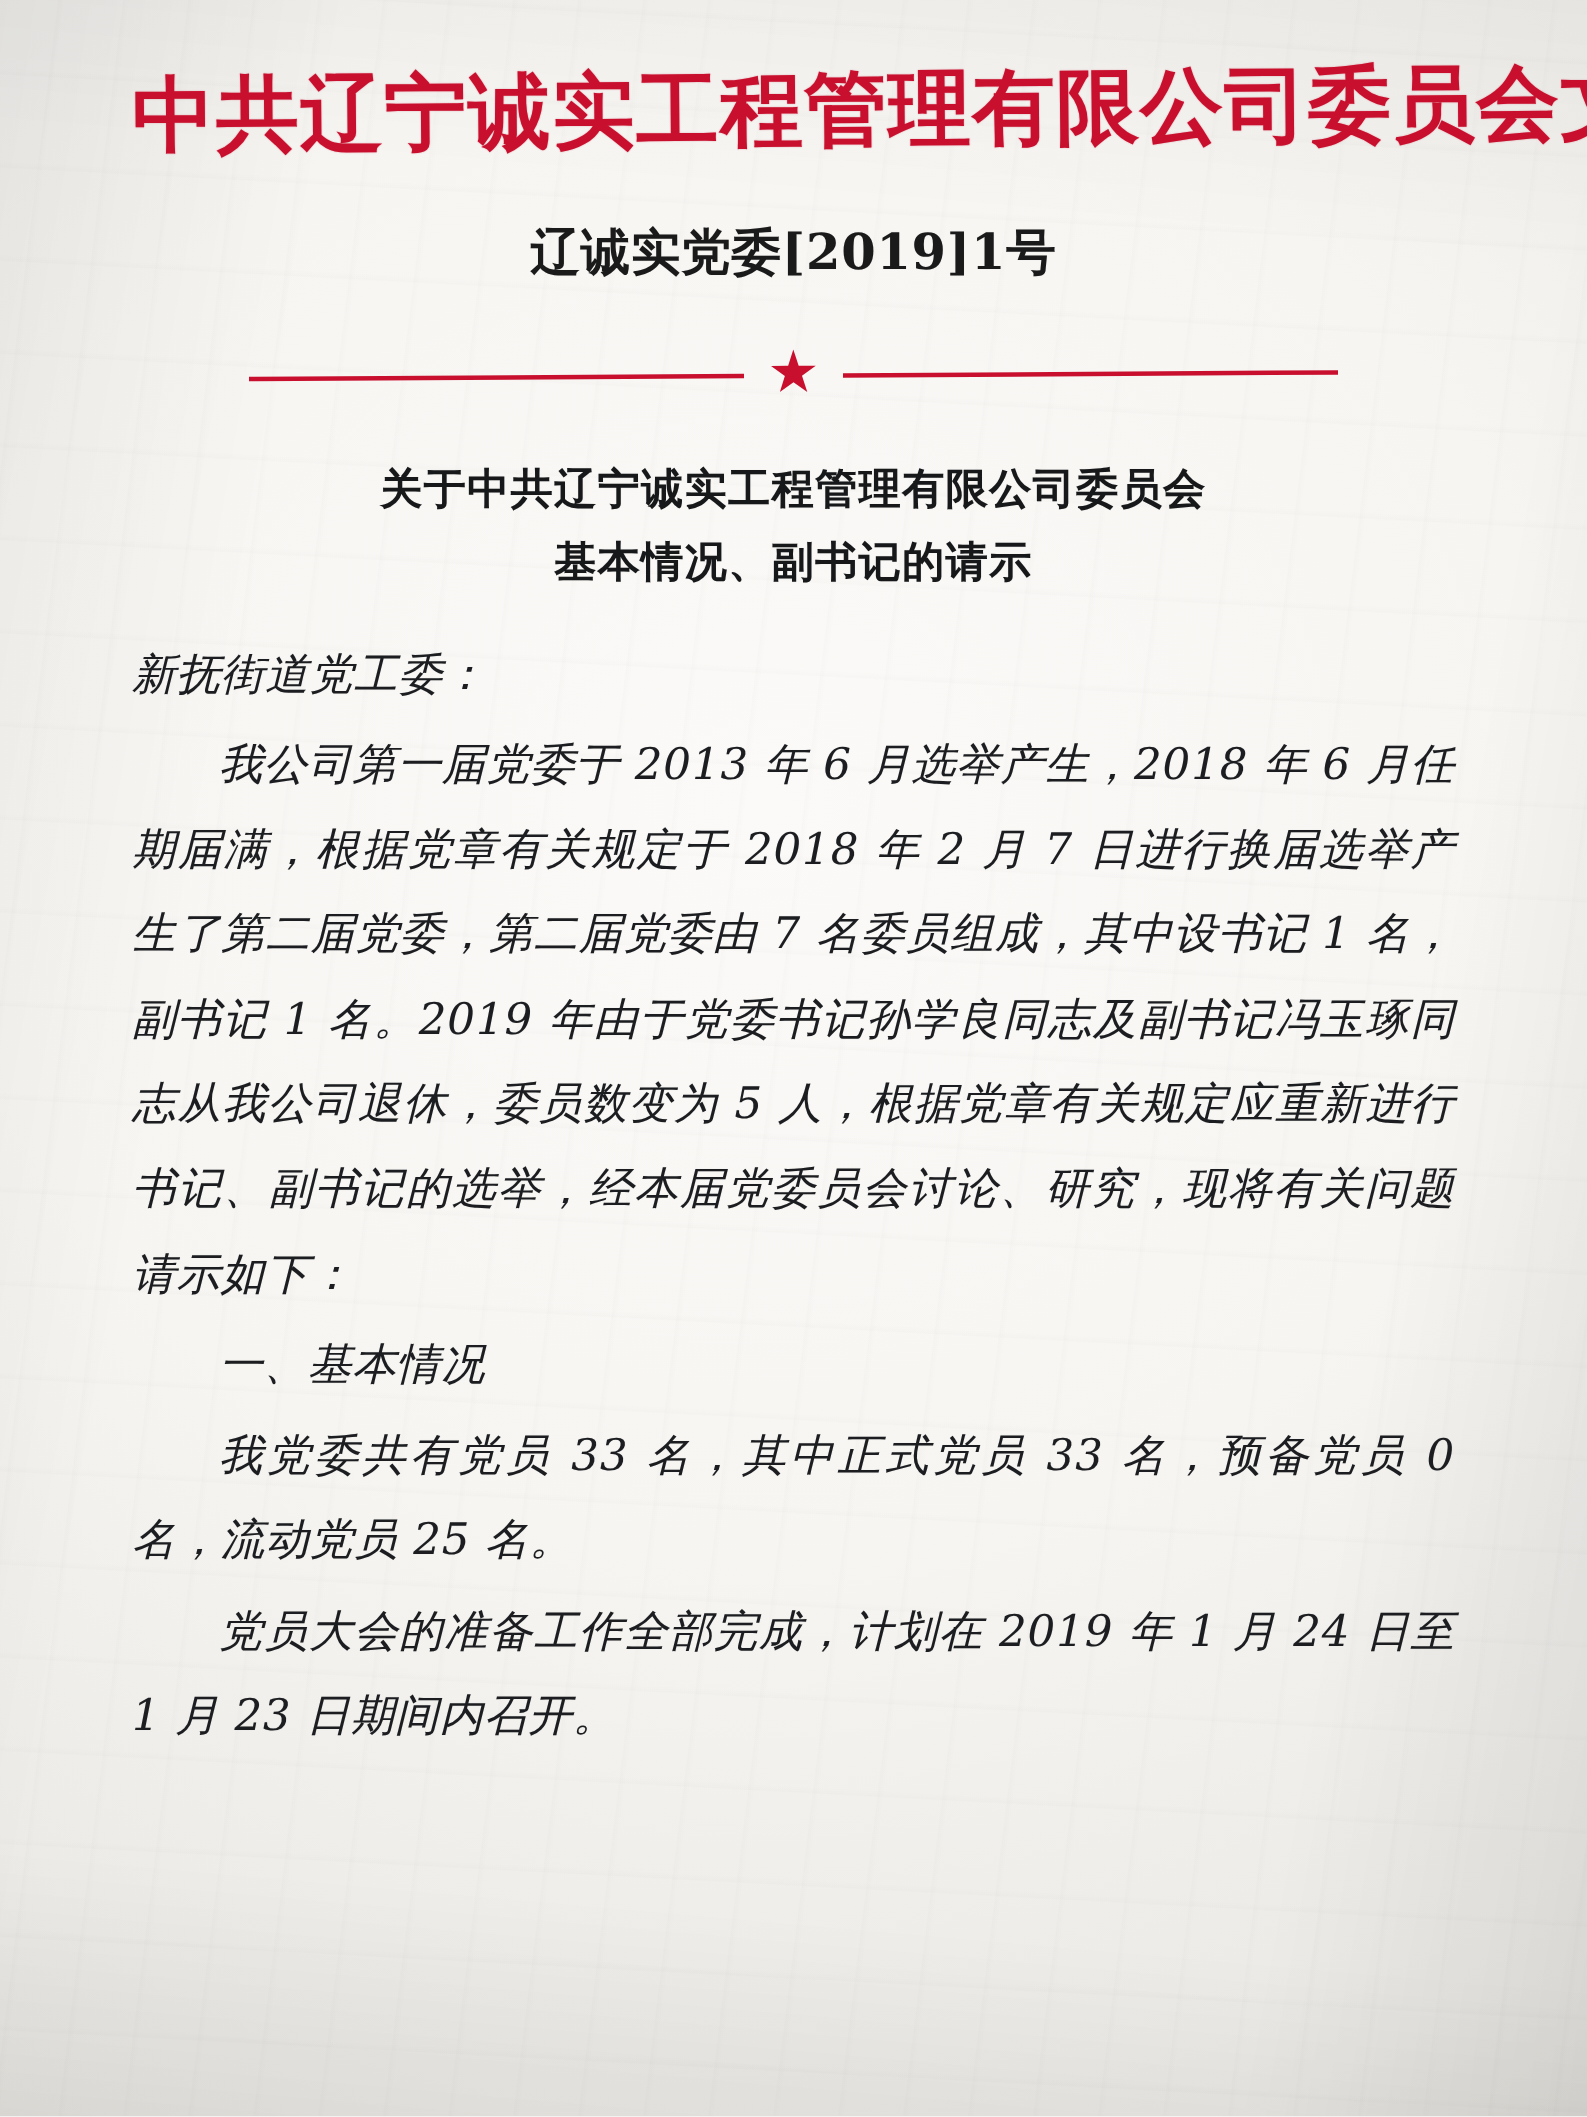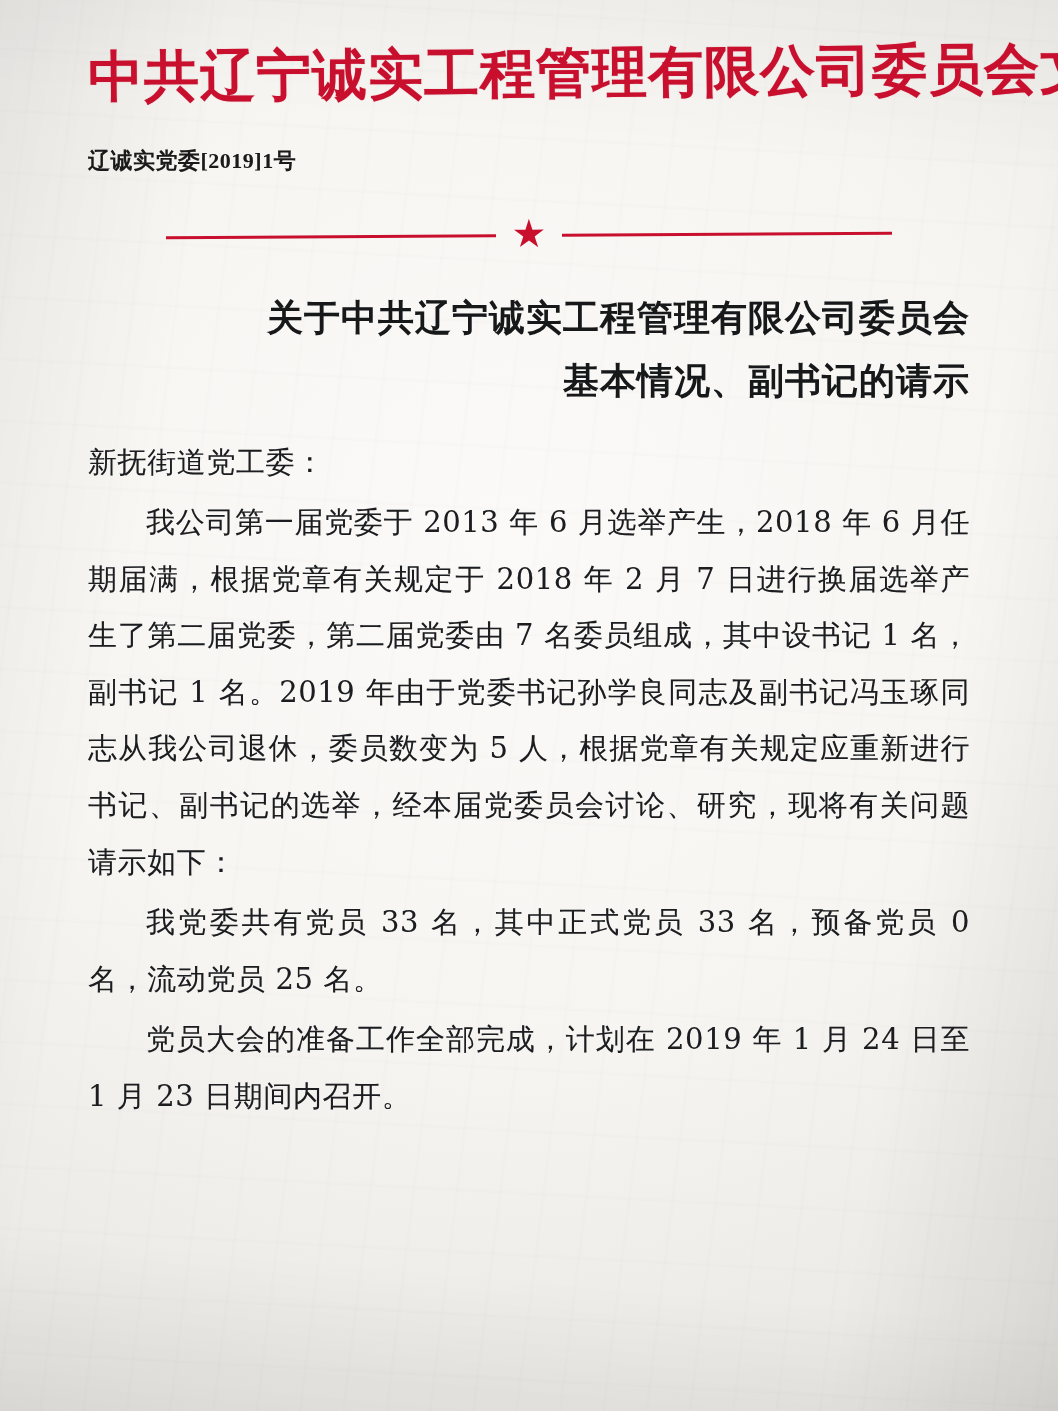--- a/index.html
+++ b/index.html
@@ -57,26 +57,26 @@
     font-size: 55px;
     line-height: 1.05;
     letter-spacing: 1px;
     padding-top: 44px;
     text-shadow: 0 0 1px rgba(200,16,46,0.45);
     transform: rotate(-0.5deg);
     white-space: nowrap;
   }
 
   .docnum {
+    text-align: center;
     font-weight: bold;
-    font-size: 22px;
+    font-size: 33px;
     color: #1a1a1a;
     margin-top: 44px;
     letter-spacing: 0.5px;
-    font-family: Liberation Serif, serif;
   }
 
   
   .redrule {
     margin-top: 42px;
     height: 34px;
     display: flex;
     align-items: center;
     justify-content: center;
     gap: 0;
@@ -93,35 +93,36 @@
     font-size: 34px;
     line-height: 1;
     margin: 0 16px;
     position: relative;
     top: -2px;
   }
 
   
   .title {
     margin-top: 34px;
-    text-align: right;
+    text-align: center;
     font-weight: bold;
-    font-size: 36px;
+    font-size: 28px;
     line-height: 1.75;
     color: #16181a;
     letter-spacing: 1px;
   }
 
   
   .body {
     margin-top: 22px;
     font-size: 29px;
     line-height: 1.95;
     color: #1b1d20;
     letter-spacing: 0.6px;
+    font-style: italic;
   }
   .body p {
     margin: 0 0 4px 0;
     text-align: justify;
     text-justify: inter-ideograph;
   }
   .salutation {
     text-indent: 0;
   }
   .indent {
@@ -155,20 +156,21 @@
     <div class="title">
       <div>关于中共辽宁诚实工程管理有限公司委员会</div>
       <div>基本情况、副书记的请示</div>
     </div>
 
     <div class="body">
       <p class="salutation">新抚街道党工委：</p>
 
       <p class="indent">我公司第一届党委于 2013 年 6 月选举产生，2018 年 6 月任期届满，根据党章有关规定于 2018 年 2 月 7 日进行换届选举产生了第二届党委，第二届党委由 7 名委员组成，其中设书记 1 名，副书记 1 名。2019 年由于党委书记孙学良同志及副书记冯玉琢同志从我公司退休，委员数变为 5 人，根据党章有关规定应重新进行书记、副书记的选举，经本届党委员会讨论、研究，现将有关问题请示如下：</p>
 
+      <p class="section-head">一、基本情况</p>
       <p class="indent">我党委共有党员 33 名，其中正式党员 33 名，预备党员 0 名，流动党员 25 名。</p>
 
       <p class="indent">党员大会的准备工作全部完成，计划在 2019 年 1 月 24 日至 1 月 23 日期间内召开。</p>
 
     </div>
 
   </div>
 </div>
 
 </body></html>

